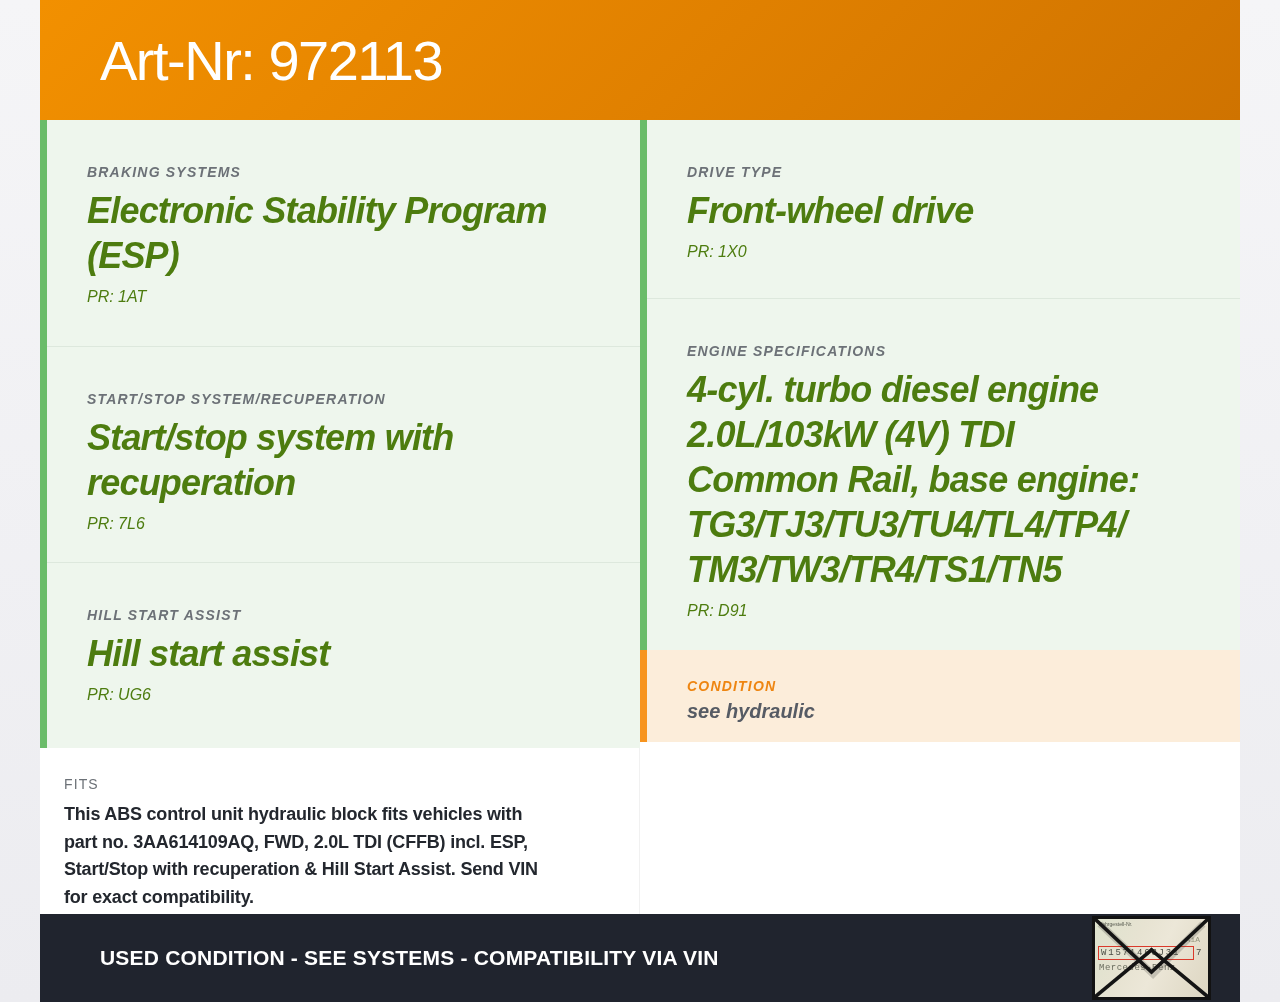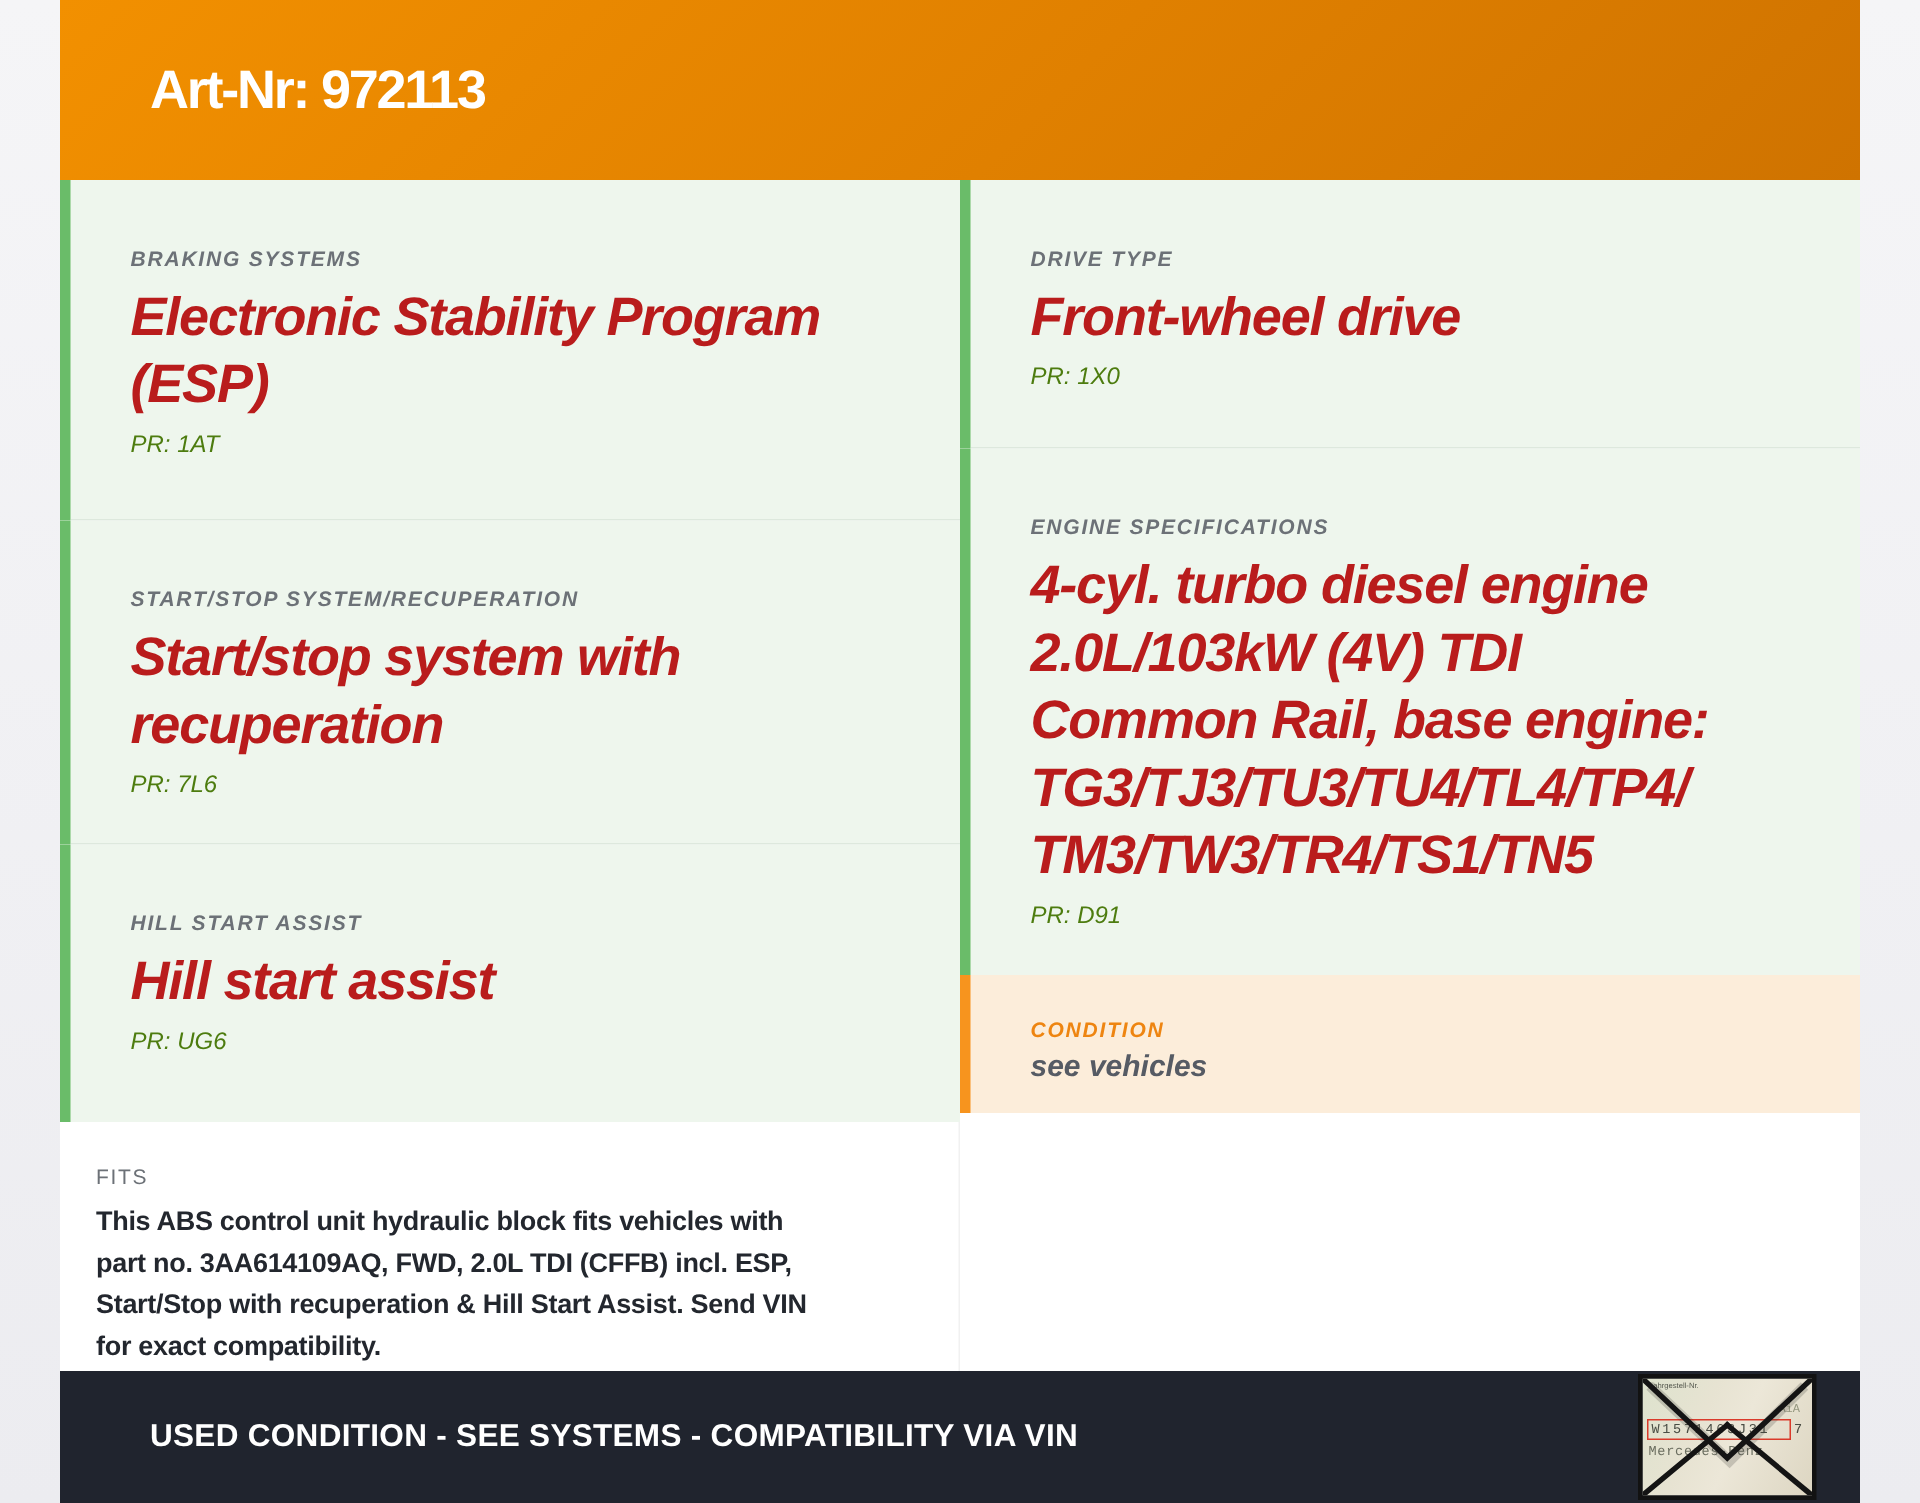--- a/index.html
+++ b/index.html
@@ -10,42 +10,42 @@
     overflow:hidden;
   }
   .page { width:1200px; height:1002px; margin:0 40px; display:flex; flex-direction:column; }
 
   
   .hdr {
     height:120px; flex:0 0 120px;
     background:linear-gradient(135deg,#f29000 0%,#e08000 55%,#cf7300 100%);
     display:flex; align-items:center; padding-left:60px;
   }
-  .hdr h1 { color:#ffffff; font-size:36px; font-weight:bold; letter-spacing:-1.5px; }
+  .hdr h1 { color:#ffffff; font-size:56px; font-weight:normal; letter-spacing:-1.5px; }
 
   
   .main { height:794px; flex:0 0 794px; background:#ffffff; }
   .columns { display:flex; height:628px; }
   .col { width:600px; display:flex; flex-direction:column;font-style:italic; }
 
   .card {
     border-left:7px solid #6abc69;
     background:#eef6ed;
     padding:44px 36px 0 40px;
   }
   .card.sep { box-shadow:inset 0 -1px 0 #dde8dd; }
   .h227{height:227px} .h216{height:216px} .h185{height:185px}
   .h179{height:179px} .h351{height:351px} .h98{height:92px}
 
   .card-label {
     font-size:14px; font-weight:bold; letter-spacing:1.2px;
     color:#6c7177; margin-bottom:8px; white-space:nowrap;
   }
   .card-title {
-    font-size:36px; font-weight:bold; color:#b91c1c;
+    font-size:36px; font-weight:bold; color:#4d7c0f;
     line-height:45px; letter-spacing:-0.8px; white-space:pre-line;
     margin-bottom:10px;
   }
   .card-pr { font-size:16px; color:#4d7c0f; }
 
   .card.condition {
     border-left-color:#f7941e; background:#fcedda; padding-top:28px;
   }
   .card.condition .card-label { color:#ee8511; margin-bottom:6px; }
   .condition-value { font-size:20px; font-weight:bold; color:#565b64; }
@@ -138,21 +138,21 @@
           <div class="card-label">ENGINE SPECIFICATIONS</div>
           <h2 class="card-title">4-cyl. turbo diesel engine
 2.0L/103kW (4V) TDI
 Common Rail, base engine:
 TG3/TJ3/TU3/TU4/TL4/TP4/
 TM3/TW3/TR4/TS1/TN5</h2>
           <div class="card-pr">PR: D91</div>
         </section>
         <section class="card condition h98">
           <div class="card-label">CONDITION</div>
-          <div class="condition-value">see vehicles</div>
+          <div class="condition-value">see hydraulic</div>
         </section>
       </div>
 
     </div>
 
     <section class="fits">
       <div class="fits-label">FITS</div>
       <div class="fits-text">This ABS control unit hydraulic block fits vehicles with
 part no. 3AA614109AQ, FWD, 2.0L TDI (CFFB) incl. ESP,
 Start/Stop with recuperation &amp; Hill Start Assist. Send VIN

